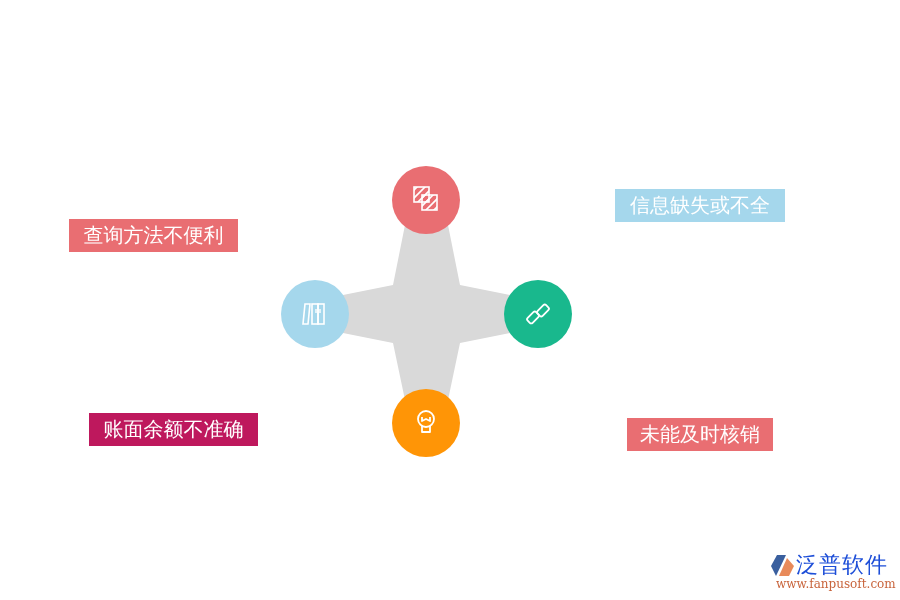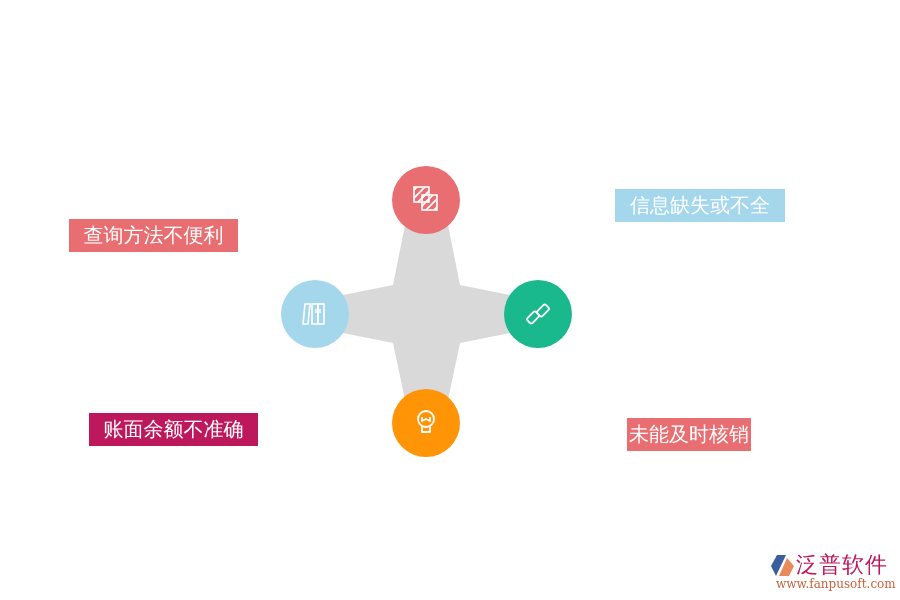--- a/index.html
+++ b/index.html
@@ -13,21 +13,21 @@
       display: flex; align-items: center; justify-content: center;
     }
     .node svg { width: 34px; height: 34px; }
     .label {
       position: absolute; height: 33px; line-height: 33px; color: #ffffff;
       font-size: 20px; text-align: center; letter-spacing: 0px;
       font-family: "DejaVu Serif", "Liberation Serif", serif;
     }
     .logo { position: absolute; left: 768px; top: 552px; width: 125px; height: 40px; }
     .logo-title {
-      position: absolute; left: 28px; top: 0px; font-size: 22px; color: #be185d;
+      position: absolute; left: 28px; top: 0px; font-size: 22px; color: #1d4ed8;
       font-family: "DejaVu Sans", sans-serif; letter-spacing: 1px; line-height: 26px; white-space: nowrap;
     }
     .logo-url {
       position: absolute; left: 8px; top: 26px; font-size: 12px; color: #c8643c;
       font-family: "DejaVu Serif", serif; white-space: nowrap; line-height: 12px;
     }
     .logo-mark { position: absolute; left: 2px; top: 2px; width: 26px; height: 24px; }
   </style>
 </head>
 <body>
@@ -88,21 +88,21 @@
       <circle cx="17" cy="13" r="8"></circle>
       <path d="M13,20 L13,26 L21,26 L21,20"></path>
       <path d="M13,11 L13,15 L17,13 L21,15 L21,11"></path>
     </g>
   </svg>
 </div>
 
 <div class="label" style="left:69px; top:203px; width:169px; background:#e96e72;margin-top:16px;">查询方法不便利</div>
 <div class="label" style="left:615px; top:189px; width:170px; background:#a5d7ec;text-align:center;">信息缺失或不全</div>
 <div class="label" style="left:69px; top:413px; width:169px; background:#be185d;margin-left:20px;">账面余额不准确</div>
-<div class="label" style="left:627px; top:418px; width:124px; background:#e96e72;">未能及时核销</div>
+<div class="label" style="left:627px; top:418px; width:146px; background:#e96e72;">未能及时核销</div>
 
 <div class="logo">
   <svg class="logo-mark" viewBox="0 0 26 24">
     <path d="M7,1 L19,1 L25,12 L19,23 L7,23 L1,12 Z" fill="#ffffff"></path>
     <path d="M7,1 L16,1 L6,22 L1,12 Z" fill="#3a5f9e"></path>
     <path d="M17,4 L24,12 L19,22 L9,22 Z" fill="#e88a5a"></path>
   </svg>
   <span class="logo-title">泛普软件</span>
   <span class="logo-url">www.fanpusoft.com</span>
 </div>

